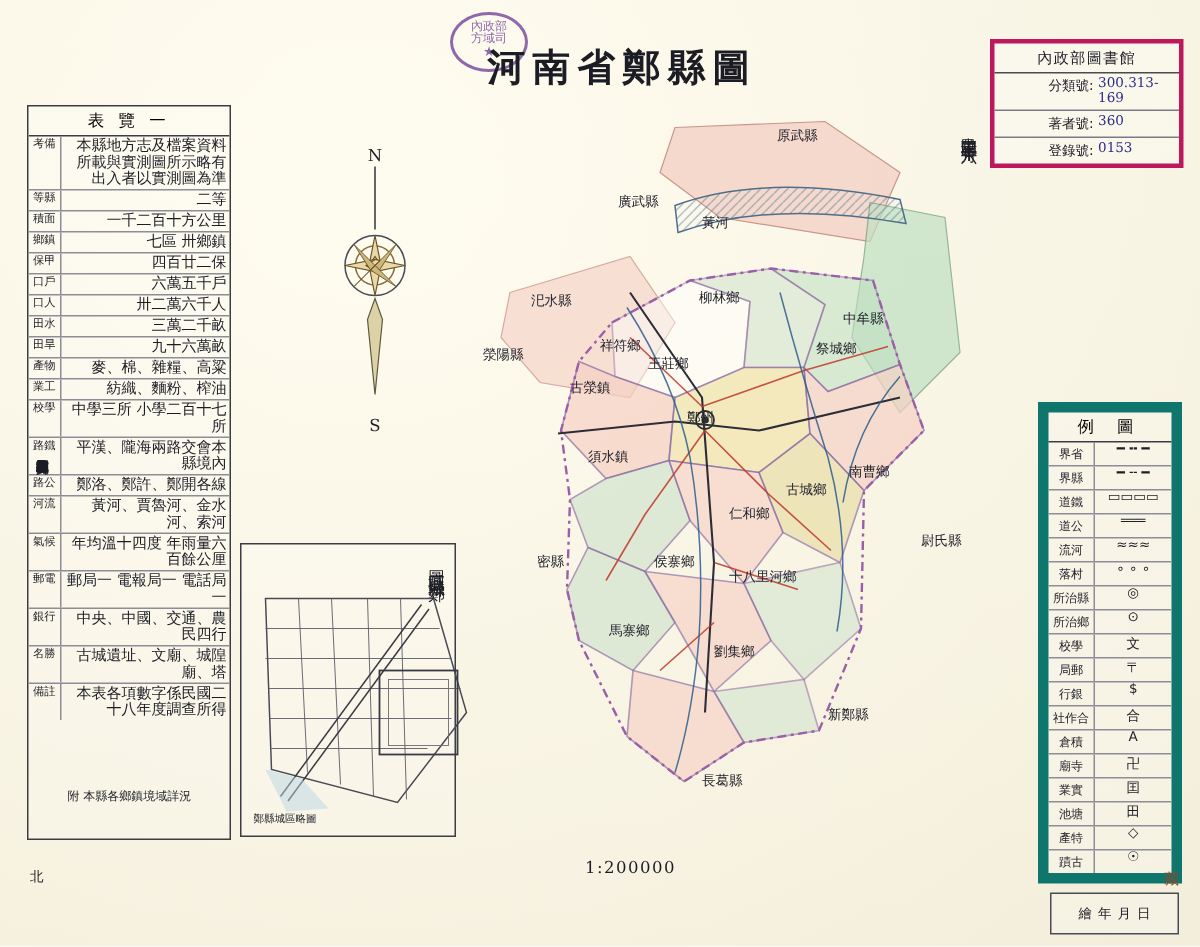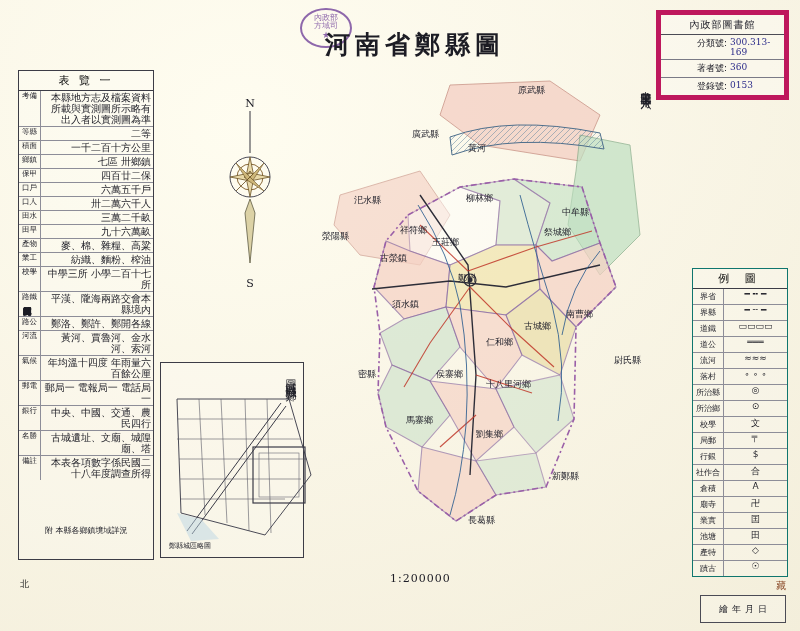--- a/index.html
+++ b/index.html
@@ -61,23 +61,23 @@
     box-sizing: border-box;
     opacity: .85;
   }
   #seal .s1 { letter-spacing: 0px; }
   #seal .s2 { letter-spacing: 0px; }
   #seal .star { font-size: 9px; }
   
   #registry {
     position: absolute;
     right: 11px;
-    top: 10px;
+    top: 26px;
     width: 123px;
-    border: 5px solid #be185d;
+    border: 3px solid #be185d;
     background: rgba(255,255,255,0.25);
     font-size: 9px;
     color: #20202a;
   }
   #registry .rhead {
     text-align: center;
     padding: 3px 0 2px;
     border-bottom: 1px solid #4b4b55;
     letter-spacing: 1px;
     font-size: 10px;
@@ -203,21 +203,21 @@
     bottom: 6px;
     font-size: 7px;
     color: #1d1d26;
   }
   
   #legend {
     position: absolute;
     right: 12px;
     top: 268px;
     width: 96px;
-    border: 1px solid #0f766e;
+    border: 7px solid #0f766e;
     background: rgba(255,255,255,0.2);
     box-sizing: border-box;
   }
   #legend .lg-title {
     text-align: center;
     font-size: 11px;
     letter-spacing: 6px;
     padding: 2px 0;
     border-bottom: 1px solid #3c3c46;
   }

